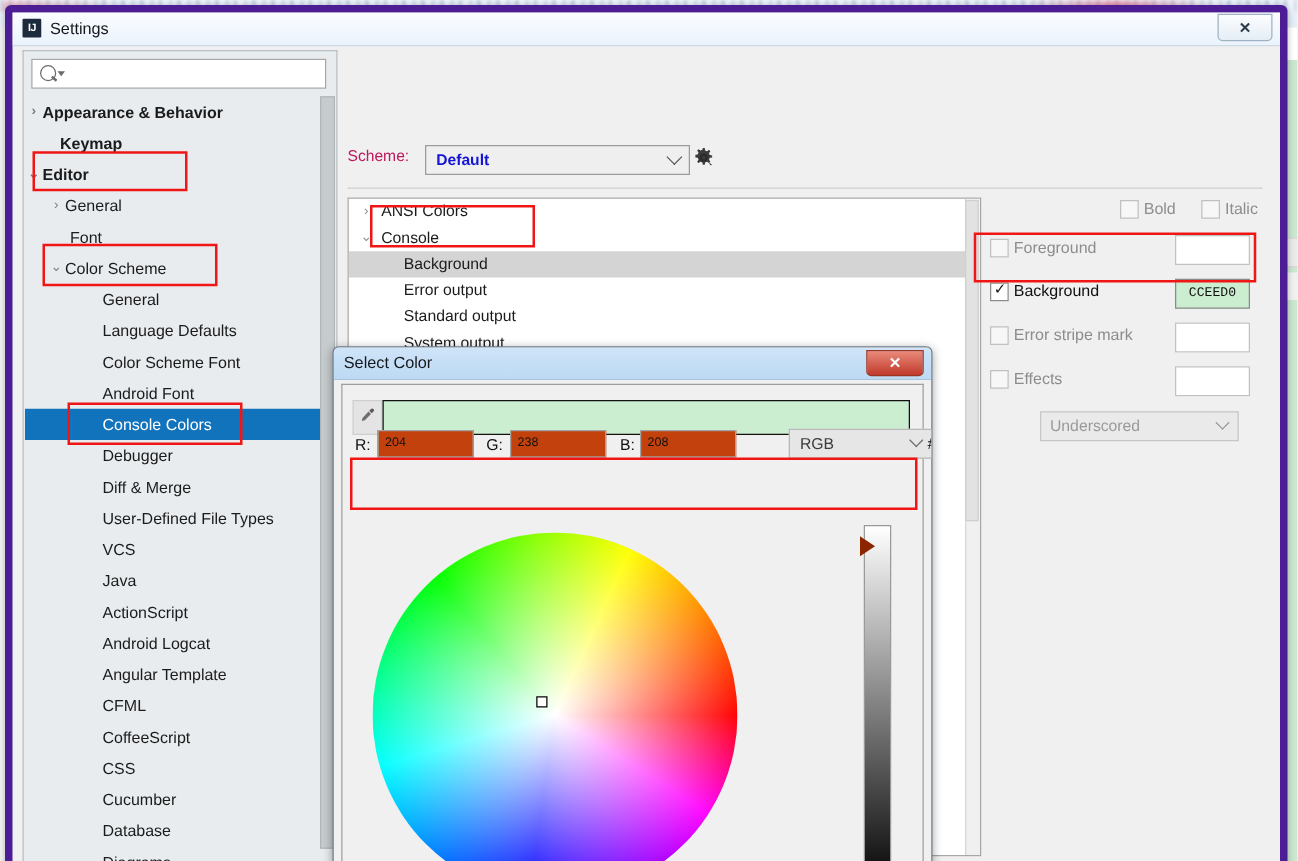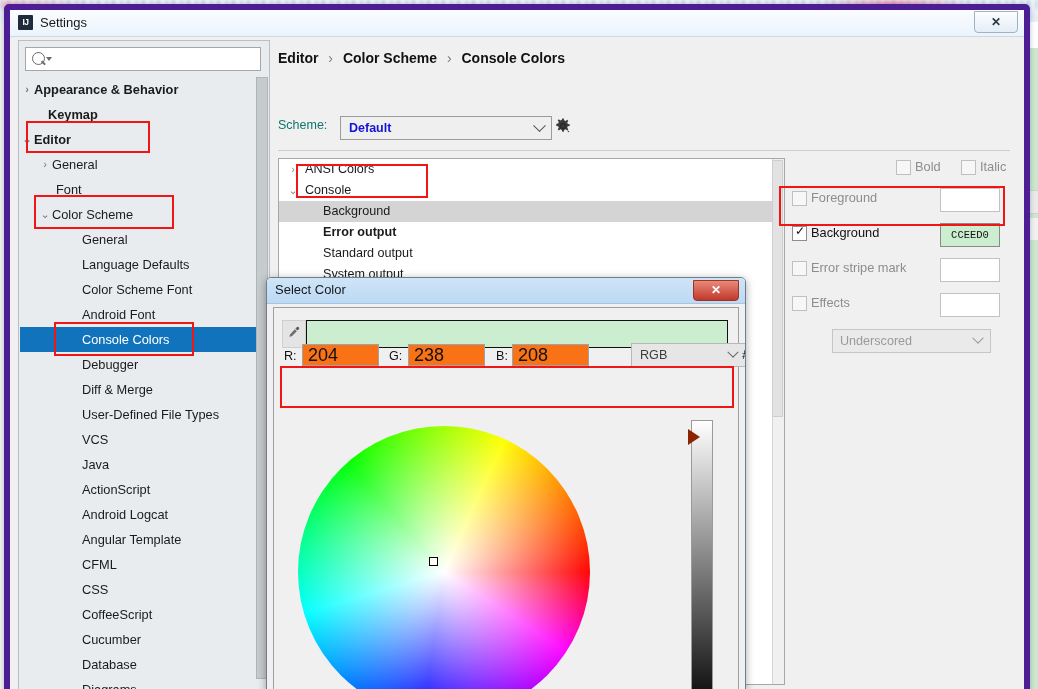--- a/index.html
+++ b/index.html
@@ -93,21 +93,21 @@
   .tr .arw{position:absolute;top:0;font-size:11px;color:#7a7a7a;width:12px;text-align:center;}
   .tr.bold{font-weight:bold;}
   #sb-track{position:absolute;right:1px;top:36px;width:10px;bottom:1px;background:#e8ecef;}
   #sb-thumb{position:absolute;right:1px;top:36px;width:10px;height:600px;background:#c6cbce;border:1px solid #b0b5b8;}
 
   
   #content{position:absolute;left:262px;top:30px;right:8px;bottom:0;background:#f0f0f0;}
   #breadcrumb{position:absolute;left:6px;top:10px;font-size:14px;font-weight:bold;color:#111;}
   #breadcrumb .sep{color:#7c7c7c;font-weight:normal;padding:0 6px;}
   #scheme-row{position:absolute;left:6px;top:76px;height:22px;}
-  #scheme-row .lbl{position:absolute;left:0;top:2px;font-size:12.5px;color:#0f766e;}
+  #scheme-row .lbl{position:absolute;left:0;top:2px;font-size:12.5px;color:#be185d;}
   #scheme-select{
     position:absolute;left:62px;top:0;width:202px;height:22px;
     background:#efefef;border:1px solid #9c9c9c;
     font-size:12.5px;font-weight:bold;color:#1414d6;line-height:22px;padding-left:8px;cursor:pointer;
   }
   #scheme-select .dn{position:absolute;right:7px;top:7px;width:8px;height:8px;border-right:1.6px solid #555;border-bottom:1.6px solid #555;transform:rotate(45deg) translate(-2px,-2px);}
   #gear{position:absolute;left:276px;top:1px;width:18px;height:18px;cursor:pointer;}
   #sep-line{position:absolute;left:6px;top:110px;right:6px;height:1px;background:#cdcdcd;}
 
   
@@ -148,21 +148,21 @@
   #sc-title .x{
     position:absolute;right:6px;top:2px;width:44px;height:19px;
     background:linear-gradient(#e98a7a,#c0392b);border:1px solid #9a3423;border-radius:0 0 4px 4px;
     color:#fff;font-weight:bold;font-size:12px;text-align:center;line-height:19px;cursor:pointer;
   }
   #sc-body{position:absolute;left:6px;top:29px;right:6px;bottom:0;background:#f0f0f0;border:1px solid #9f9f9f;border-bottom:none;}
   #eyedrop{position:absolute;left:8px;top:12px;width:22px;height:26px;background:#e4e4e4;border:1px solid #cfcfcf;}
   #eyedrop .pen{position:absolute;left:5px;top:5px;width:12px;height:12px;}
   #preview{position:absolute;left:32px;top:12px;right:10px;height:26px;background:#cceed0;border:1px solid #111;}
   .fldlbl{position:absolute;top:41px;font-size:12.6px;color:#111;}
-  .fld{position:absolute;top:36px;height:20px;background:#f97316;border:1px solid #a2a2a2;font-size:18px;color:#111;line-height:20px;padding-left:5px;font-family:"Liberation Sans",sans-serif;}
+  .fld{position:absolute;top:36px;height:20px;background:#c2410c;border:1px solid #a2a2a2;font-size:10px;color:#111;line-height:20px;padding-left:5px;font-family:"Liberation Sans",sans-serif;}
   #rgbmode{position:absolute;left:357px;top:35px;width:105px;height:22px;background:#e6e6e6;border:1px solid #b8b8b8;font-size:12.6px;color:#3b3b3b;line-height:22px;padding-left:8px;}
   #rgbmode .dn{position:absolute;right:8px;top:7px;width:7px;height:7px;border-right:1.5px solid #6a6a6a;border-bottom:1.5px solid #6a6a6a;transform:rotate(45deg) translate(-2px,-2px);}
   #hashsym{position:absolute;left:468px;top:40px;font-size:12.6px;color:#111;}
   #wheel{
     position:absolute;left:24px;top:118px;width:292px;height:292px;border-radius:50%;
     background:
       radial-gradient(circle at 50% 50%, rgba(255,255,255,1) 0%, rgba(255,255,255,0) 72%),
       conic-gradient(from 90deg, #ff0000, #ff00ff, #7f00ff, #0000ff, #0080ff, #00ffff, #00ff80, #00ff00, #80ff00, #ffff00, #ff8000, #ff0000);
   }
   #wheel-mark{position:absolute;left:155px;top:249px;width:7px;height:7px;border:1.4px solid #000;background:#fff;}
@@ -273,47 +273,40 @@
         <div class="tr">
           <span style="position: absolute; left: 62px;">Android Logcat</span>
         </div>
         <div class="tr">
           <span style="position: absolute; left: 62px;">Angular Template</span>
         </div>
         <div class="tr">
           <span style="position: absolute; left: 62px;">CFML</span>
         </div>
         <div class="tr">
+          <span style="position: absolute; left: 62px;">CoffeeScript</span>
+        </div>
+        <div class="tr">
           <span style="position: absolute; left: 62px;">CSS</span>
-        </div>
-        <div class="tr">
-          <span style="position: absolute; left: 62px;">CoffeeScript</span>
         </div>
         <div class="tr">
           <span style="position: absolute; left: 62px;">Cucumber</span>
         </div>
         <div class="tr">
           <span style="position: absolute; left: 62px;">Database</span>
         </div>
         <div class="tr">
           <span style="position: absolute; left: 62px;">Diagrams</span>
         </div>
       </div>
     <div id="sb-track"></div>
     <div id="sb-thumb"></div>
   </div>
 
   <div id="content">
-    <div id="breadcrumb">
-      <span>Editor</span>
-      <span class="sep">›</span>
-      <span>Color Scheme</span>
-      <span class="sep">›</span>
-      <span>Console Colors</span>
-    </div>
 
     <div id="scheme-row">
       <span class="lbl">Scheme:</span>
       <div id="scheme-select">
         <span>Default</span>
         <span class="dn"></span>
       </div>
       <div id="gear">
         <svg viewBox="0 0 18 18" width="18" height="18" aria-hidden="true">
           <path fill="#2b2b2b" d="M9 5.8A3.2 3.2 0 1 0 9 12.2 3.2 3.2 0 0 0 9 5.8zm0 1.7a1.5 1.5 0 1 1 0 3 1.5 1.5 0 0 1 0-3z"></path>
@@ -332,21 +325,21 @@
             <span style="position: absolute; left: 26px;">ANSI Colors</span>
           </div>
           <div class="atr">
             <span class="arw">⌄</span>
             <span style="position: absolute; left: 26px;">Console</span>
           </div>
           <div class="atr selrow">
             <span style="position: absolute; left: 44px;">Background</span>
           </div>
           <div class="atr">
-            <span style="position: absolute; left: 44px; font-weight: bold;">Error output</span>
+            <span style="position: absolute; left: 44px;">Error output</span>
           </div>
           <div class="atr">
             <span style="position: absolute; left: 44px;">Standard output</span>
           </div>
           <div class="atr">
             <span style="position: absolute; left: 44px;">System output</span>
           </div>
           <div class="atr">
             <span style="position: absolute; left: 44px;">User input</span>
           </div>

